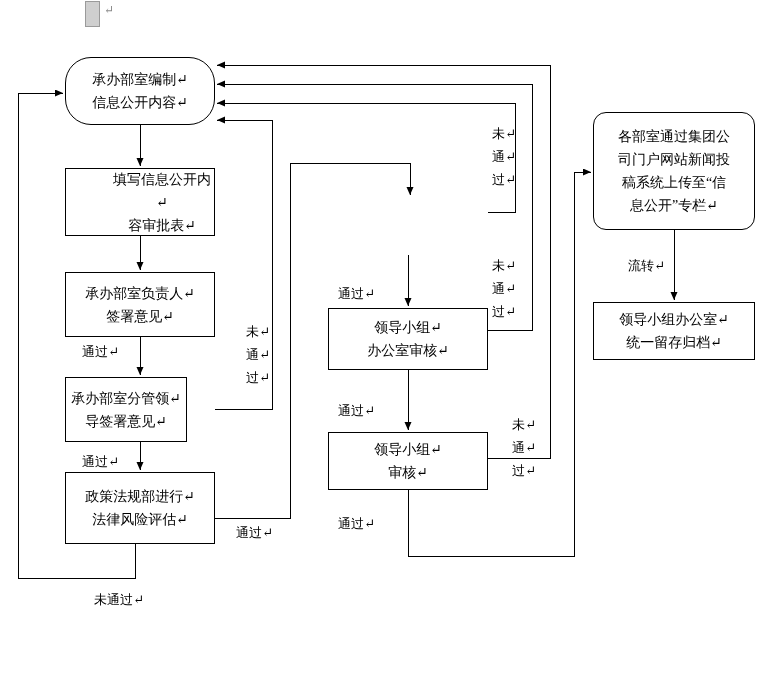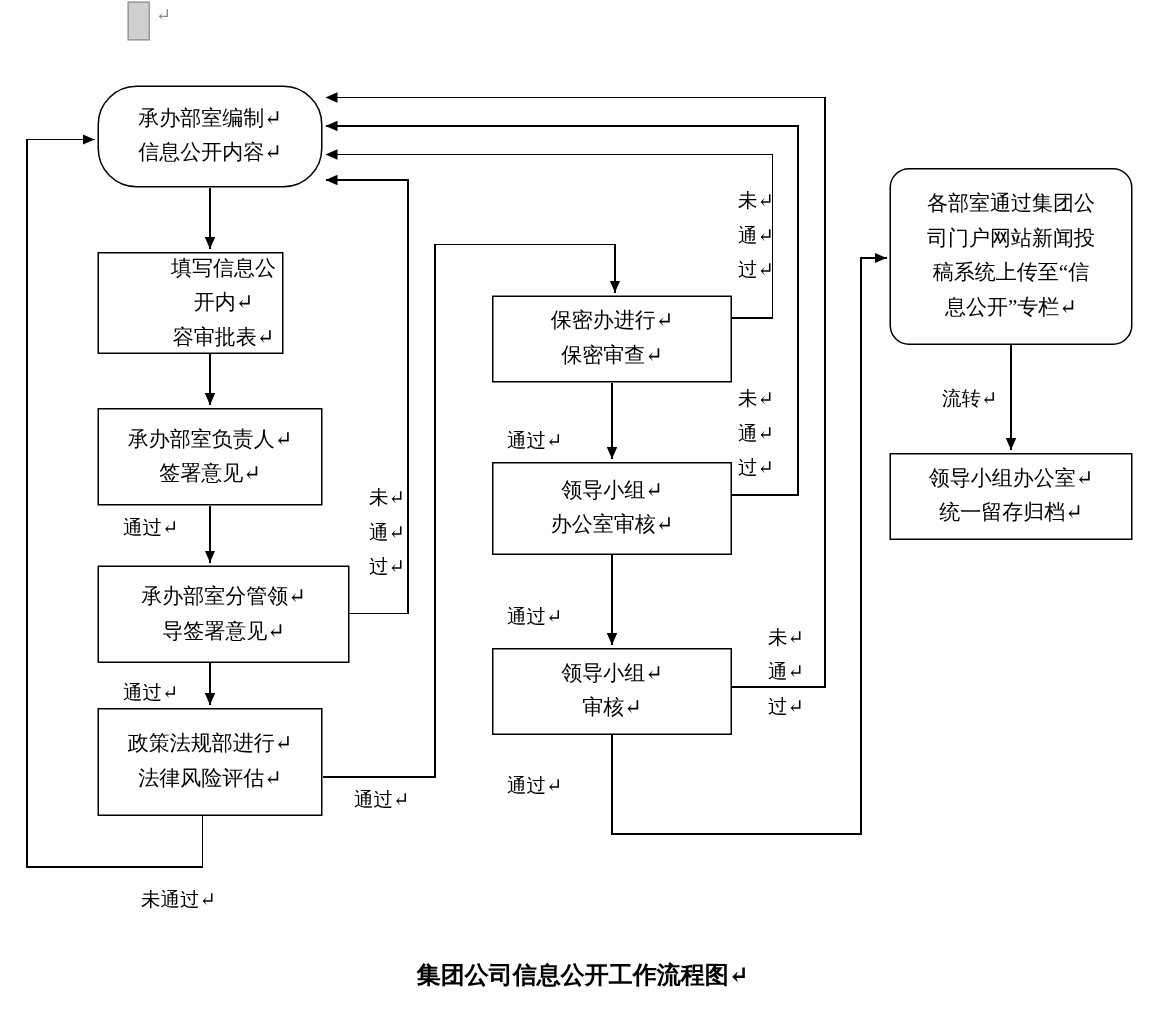--- a/index.html
+++ b/index.html
@@ -32,23 +32,23 @@
     position:absolute;left:85px;top:1px;width:13px;height:24px;
     background:#cfcfcf;border:1px solid #9a9a9a;
   }
   .top-mark{position:absolute;left:104px;top:3px;font-size:12px;color:#8a8a8a;}
   .title{
     position:absolute;left:0;top:640px;width:777px;
     text-align:center;font-size:16px;font-weight:bold;
   }
   
   .b1{left:65px;top:57px;width:150px;height:68px;border-radius:26px;}
-  .b2{left:65px;top:168px;width:124px;height:68px;padding-left:44px;}
+  .b2{left:65px;top:168px;width:150px;height:68px;padding-left:44px;}
   .b3{left:65px;top:272px;width:150px;height:65px;}
-  .b4{left:65px;top:377px;width:168px;height:65px;}
+  .b4{left:65px;top:377px;width:122px;height:65px;}
   .b5{left:65px;top:472px;width:150px;height:72px;}
   .b6{left:328px;top:197px;width:160px;height:58px;}
   .b7{left:328px;top:308px;width:160px;height:62px;}
   .b8{left:328px;top:432px;width:160px;height:58px;}
   .b9{left:593px;top:112px;width:162px;height:118px;border-radius:13px;}
   .b10{left:593px;top:302px;width:162px;height:58px;}
   
   .l0{left:82px;top:340px;}
   .l1{left:82px;top:450px;}
   .l2{left:236px;top:521px;}
@@ -102,22 +102,20 @@
   <div class="box b1">承办部室编制↵
 信息公开内容↵</div>
   <div class="box b2">填写信息公开内↵
 容审批表↵</div>
   <div class="box b3">承办部室负责人↵
 签署意见↵</div>
   <div class="box b4">承办部室分管领↵
 导签署意见↵</div>
   <div class="box b5">政策法规部进行↵
 法律风险评估↵</div>
-  <div class="box b6">保密办进行↵
-保密审查↵</div>
   <div class="box b7">领导小组↵
 办公室审核↵</div>
   <div class="box b8">领导小组↵
 审核↵</div>
   <div class="box b9">各部室通过集团公
 司门户网站新闻投
 稿系统上传至“信
 息公开”专栏↵</div>
   <div class="box b10">领导小组办公室↵
 统一留存归档↵</div>
@@ -136,15 +134,14 @@
 过↵</div>
   <div class="label l8">未↵
 通↵
 过↵</div>
   <div class="label l9">未↵
 通↵
 过↵</div>
   <div class="label l10">未通过↵</div>
   <div class="label l11">流转↵</div>
 
-  <div class="title">集团公司信息公开工作流程图↵</div>
 
 </div>
 
 </body></html>

